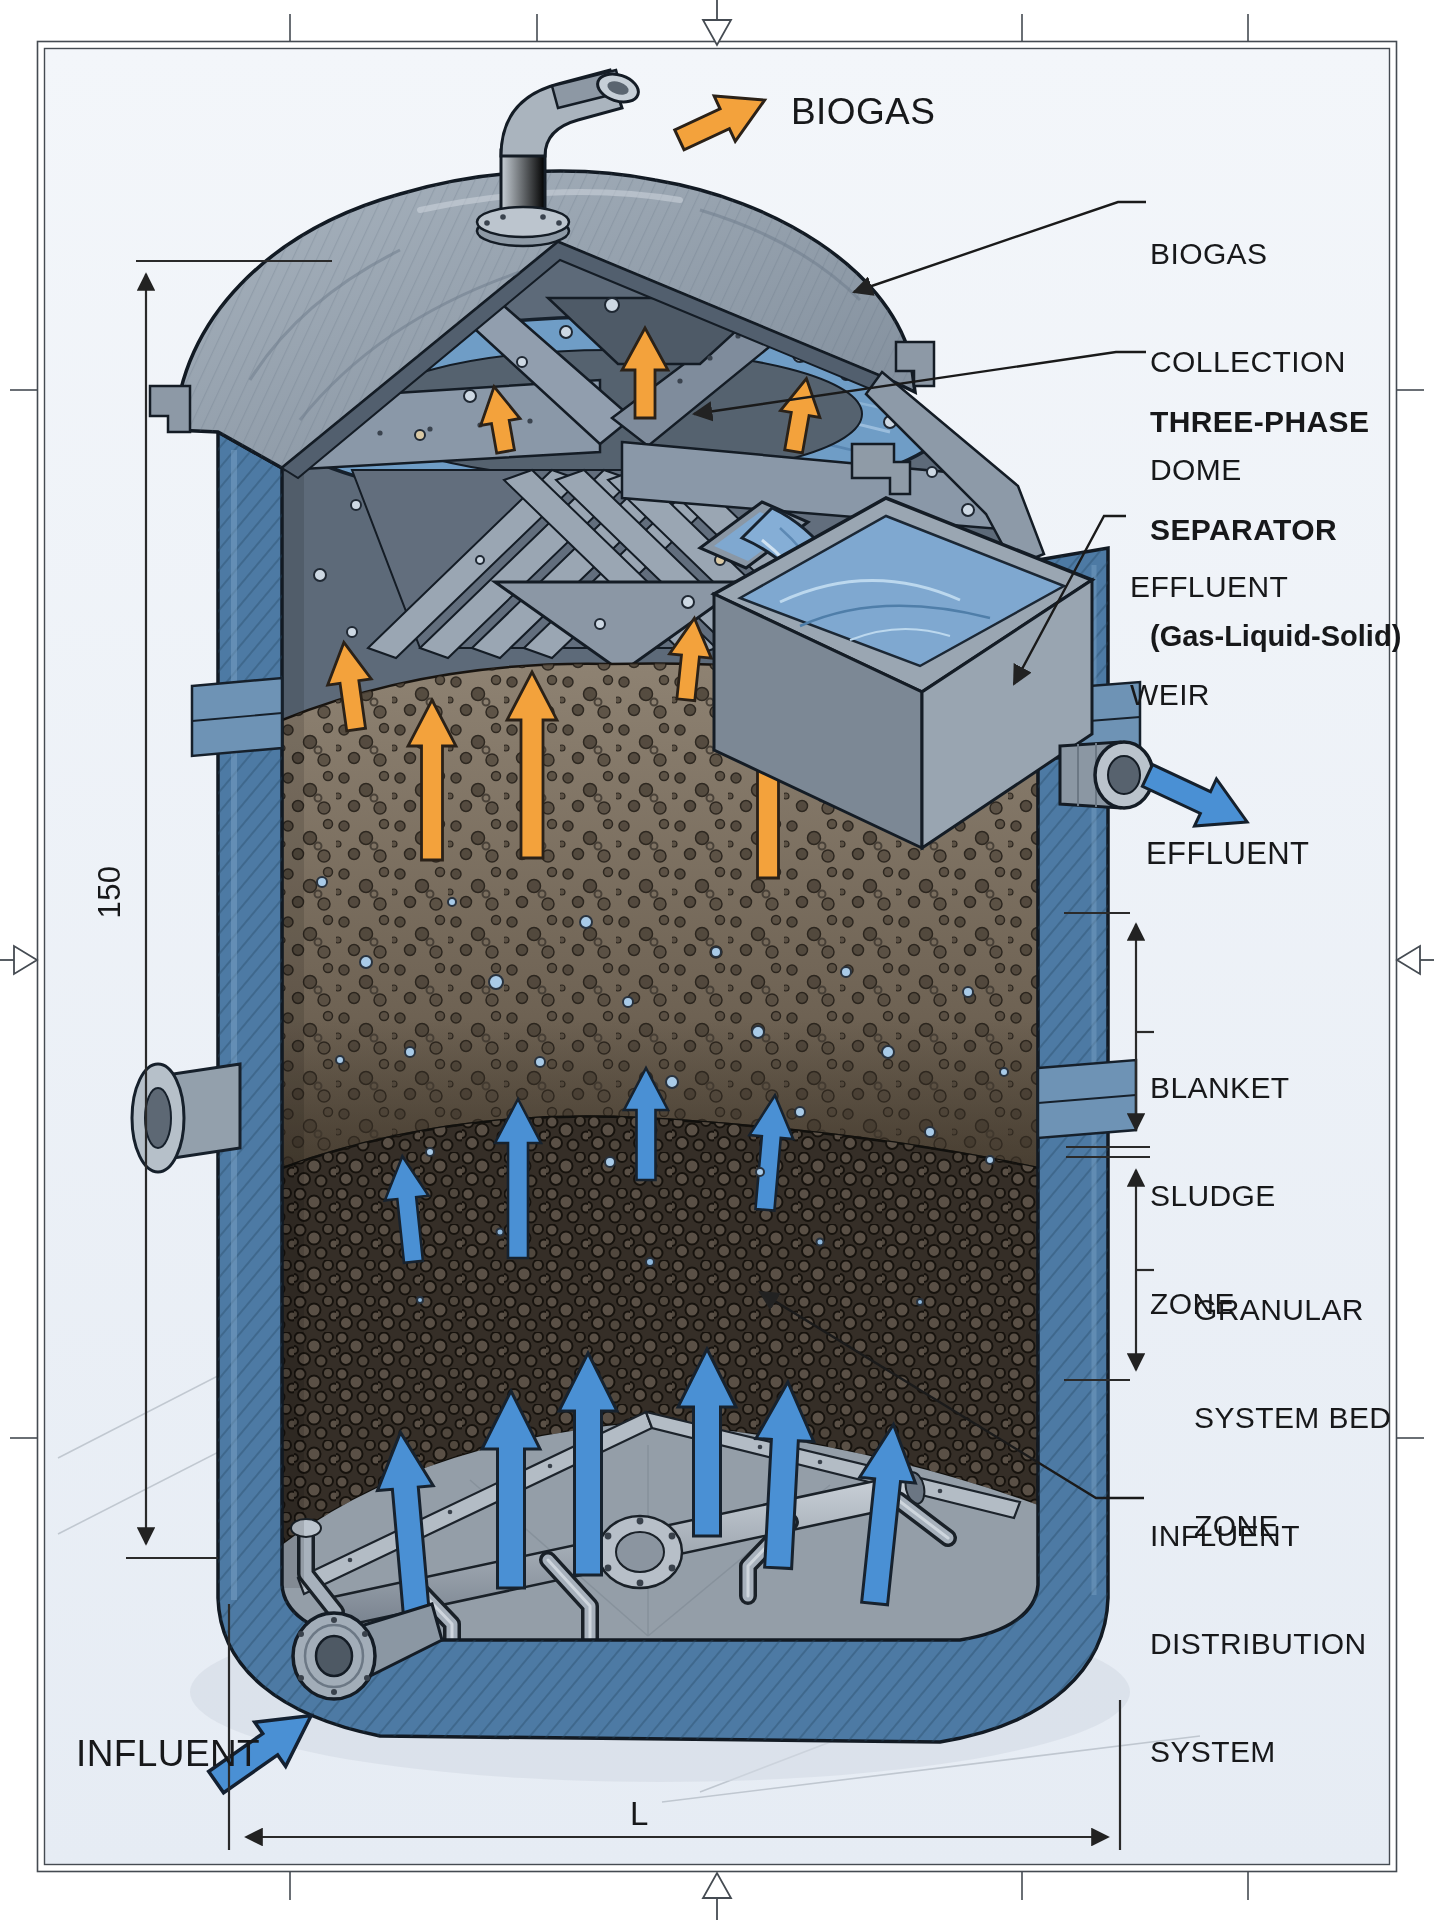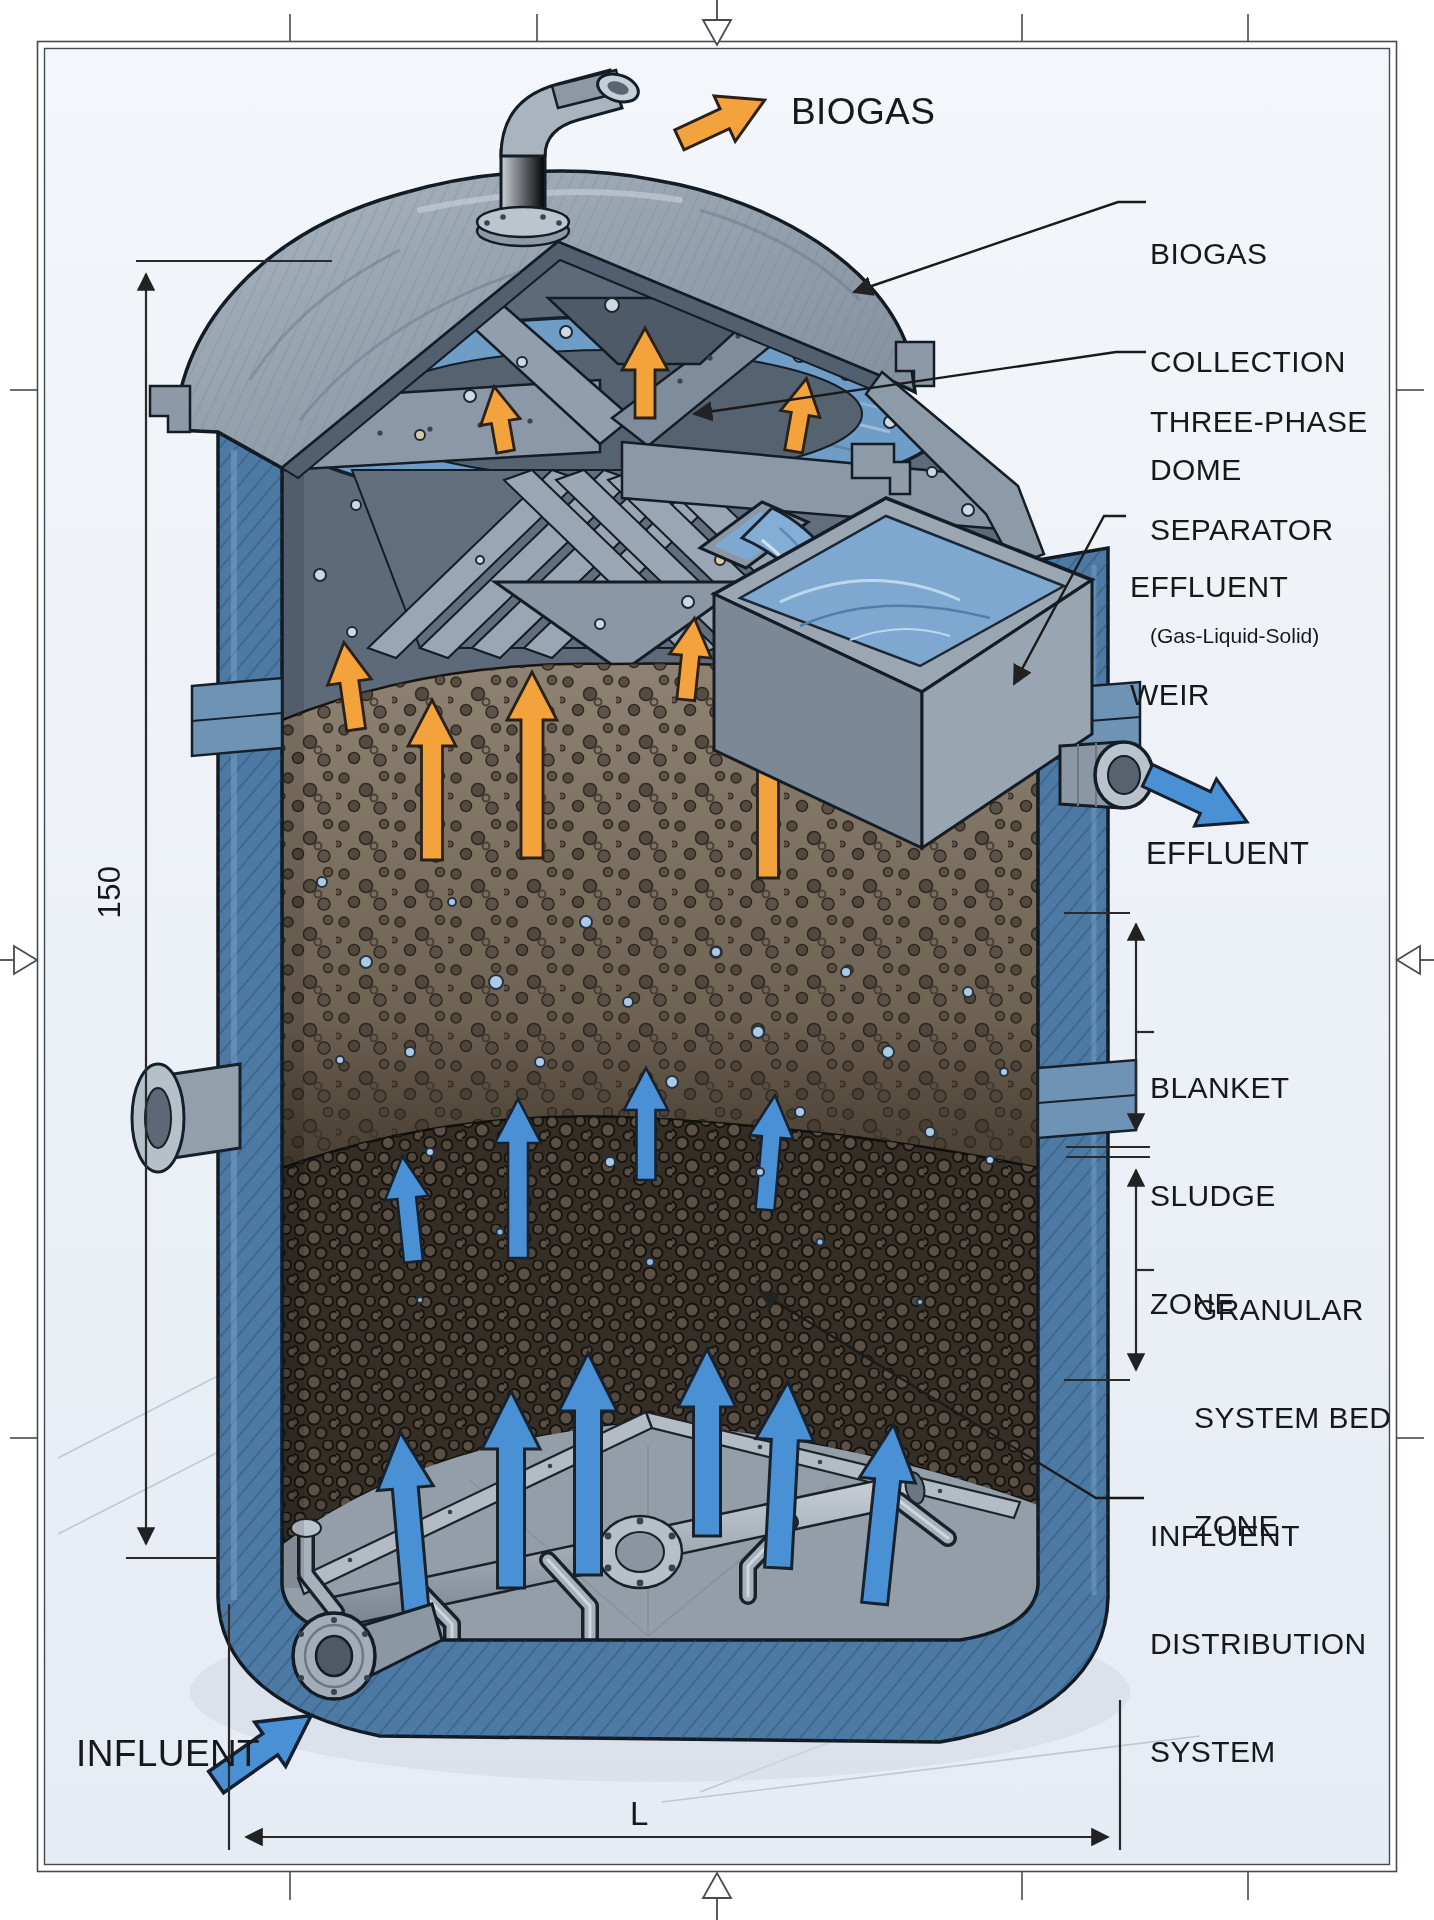--- a/index.html
+++ b/index.html
@@ -2,21 +2,21 @@
 <html style="--arrow_orange: #f3a23c; --arrow_blue: #4a90d4; --vessel_blue: #4d7aa4; --metal_gray: #93a0ad; --water_blue: #7fa8d0; --sludge_brown: #867a6a; --granule_dark: #352e27; --drawing_bg: #edf2f8; --ink: #17181a;"><head>
 <meta charset="utf-8">
 <style>
   html,body{margin:0;padding:0;background:#fff;}
   .canvas{position:relative;width:1434px;height:1920px;background:#ffffff;overflow:hidden;
           font-family:"Liberation Sans",sans-serif;}
   .canvas svg{position:absolute;left:0;top:0;}
   .lbl{position:absolute;color:var(--ink,#17181a);font-size:30px;line-height:36px;
        letter-spacing:.4px;white-space:pre;}
   .lbl.big{font-size:37px;line-height:40px;}
-  .lbl .sub{font-size:21px;line-height:32px;letter-spacing:0;}
+  .lbl .sub{font-size:29px;line-height:32px;letter-spacing:0;}
   .lbl.rot{transform:rotate(-90deg);transform-origin:center;width:64px;height:40px;
            text-align:center;font-size:31px;}
   .lbl.dimL{font-size:33px;}
 </style>
 </head>
 <body>
 
 <div class="canvas">
 <svg width="1434" height="1920" viewBox="0 0 1434 1920">
 <defs>
@@ -471,21 +471,21 @@
 </svg>
 
 <div class="lbl big" style="left:791px;top:92px;">BIOGAS</div>
 
 <div class="lbl" style="left:1150px;top:164px;">
   <div>BIOGAS</div>
   <div>COLLECTION</div>
   <div>DOME</div>
 </div>
 
-<div class="lbl" style="left:1150px;top:332px;">
+<div class="lbl" style="left:1150px;top:332px;font-weight:bold;">
   <div>THREE-PHASE</div>
   <div>SEPARATOR</div>
   <div class="sub">(Gas-Liquid-Solid)</div>
 </div>
 
 <div class="lbl" style="left:1130px;top:497px;">
   <div>EFFLUENT</div>
   <div>WEIR</div>
 </div>
 

